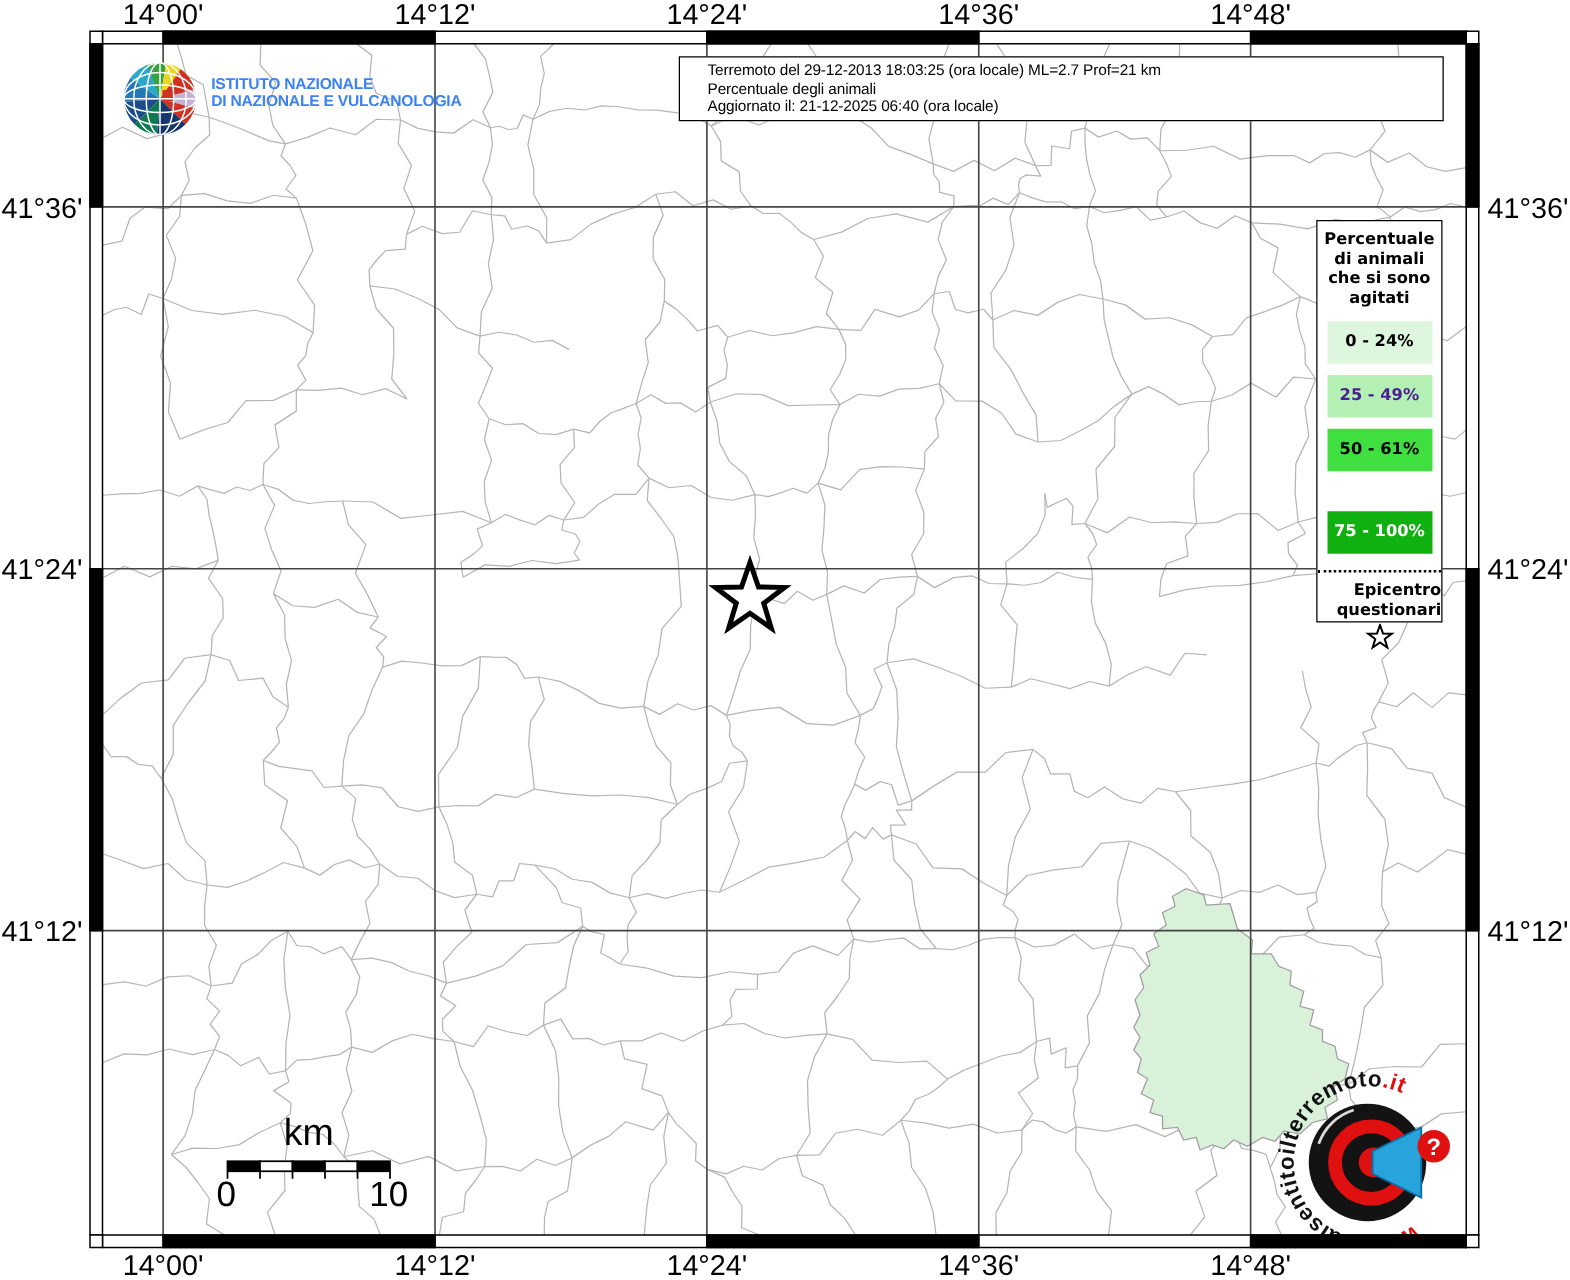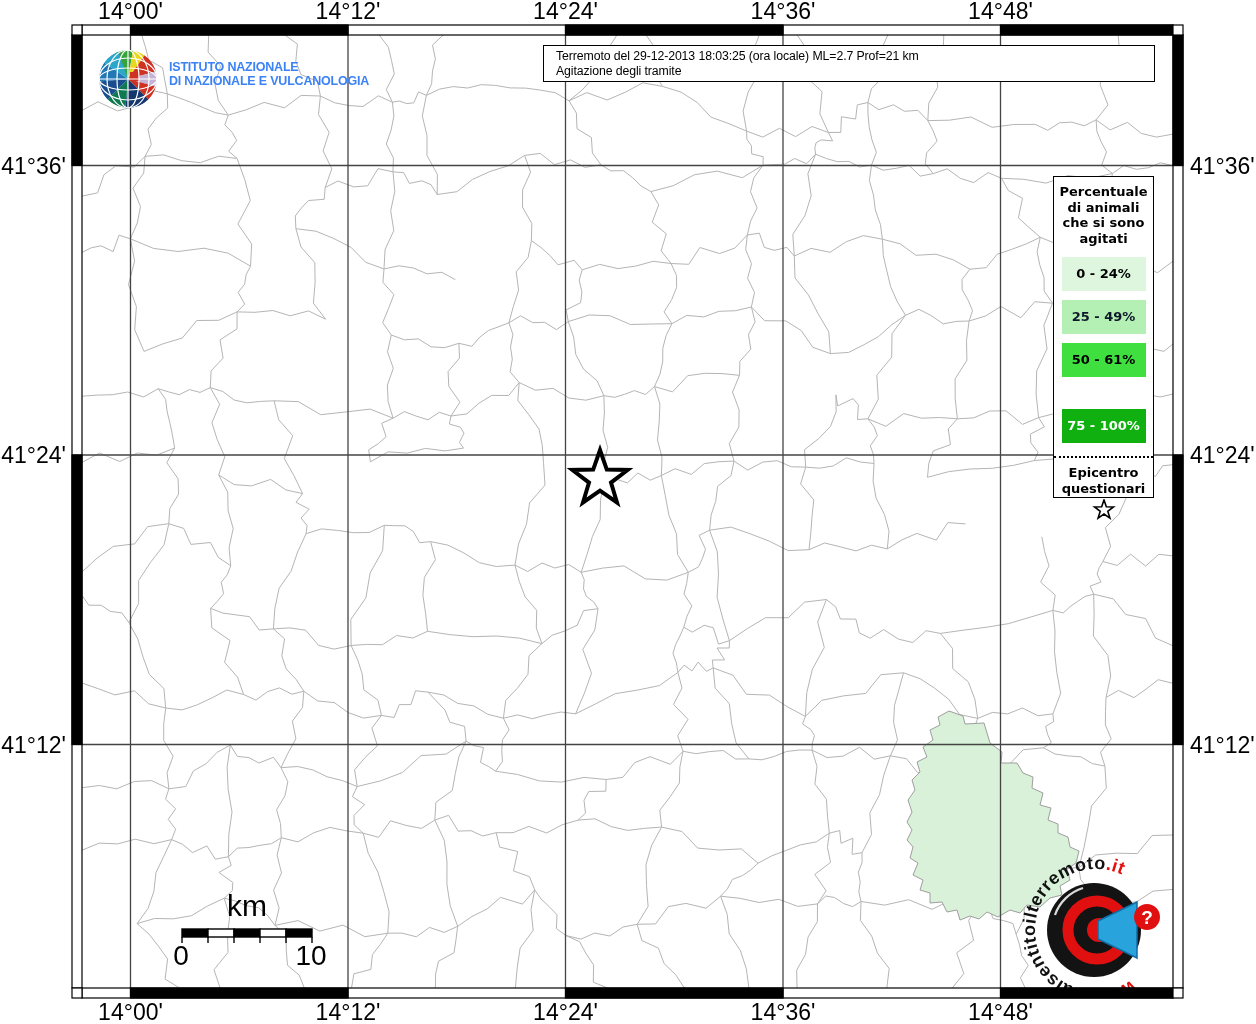--- a/index.html
+++ b/index.html
@@ -6,33 +6,33 @@
   .canvas{position:relative;width:1256px;height:1024px;background:#fff;overflow:hidden;
           font-family:"Liberation Sans",sans-serif;}
   #map-svg{position:absolute;left:0;top:0;}
   
   .axlab{position:absolute;font-size:23px;color:#000;white-space:nowrap;}
   .axlab.top,.axlab.bottom{width:140px;text-align:center;}
   .axlab.left{width:66px;text-align:right;}
   .axlab.right{width:80px;text-align:left;}
   
   .info-box{position:absolute;left:543px;top:45px;width:612px;background:#fff;
-            border:1px solid #000;box-sizing:border-box;padding:3px 12px;
+            border:1px solid #000;box-sizing:border-box;padding:3px 22px;
             font-size:12.3px;line-height:14.6px;color:#000;letter-spacing:-0.1px;}
   
   .legend{position:absolute;left:1053px;top:176px;width:101px;height:322px;background:#fff;
           border:1.5px solid #000;box-sizing:border-box;text-align:center;
           font-family:"DejaVu Sans",sans-serif;font-weight:bold;color:#000;}
   .legend .title-line{font-size:13px;line-height:15.5px;}
   .legend .title-block{margin-top:7px;}
   .swatch{width:84px;height:34px;line-height:34px;margin:9px auto 0 auto;font-size:13px;}
   .swatch.first{margin-top:11px;text-align:center;}
   .dotted-divider{border-top:2px dotted #000;margin-top:13px;}
   .ep-line{font-size:13px;line-height:16px;}
-  .ep-block{margin-top:7px;}
+  .ep-block{margin-top:7px;text-align:right;}
   .legend-star{margin-top:2px;}
   
   .ingv-text{position:absolute;left:169px;top:61px;color:#3b82f6;font-weight:bold;
              font-size:12.5px;line-height:13.5px;letter-spacing:-0.2px;white-space:nowrap;}
 </style>
 </head>
 <body>
 
 <div class="canvas">
 
@@ -465,37 +465,38 @@
         <line x1="1173" y1="744.5" x2="1183" y2="744.5" stroke="#000000" stroke-width="1.2"></line>
         <rect x="72" y="25" width="10" height="10" fill="#fff" stroke="#000000" stroke-width="1.2"></rect>
         <rect x="1173" y="25" width="10" height="10" fill="#fff" stroke="#000000" stroke-width="1.2"></rect>
         <rect x="72" y="988" width="10" height="10" fill="#fff" stroke="#000000" stroke-width="1.2"></rect>
         <rect x="1173" y="988" width="10" height="10" fill="#fff" stroke="#000000" stroke-width="1.2"></rect>
       </g>
   </svg>
 
   <div class="info-box">
     <div>Terremoto del 29-12-2013 18:03:25 (ora locale) ML=2.7 Prof=21 km</div>
-    <div>Agitazione degli tramite</div>
+    <div>Percentuale degli animali</div>
+    <div>Aggiornato il: 21-12-2025 06:40 (ora locale)</div>
   </div>
 
   <div class="ingv-text">
     <div>ISTITUTO NAZIONALE</div>
     <div>DI NAZIONALE E VULCANOLOGIA</div>
   </div>
 
   <div class="legend">
     <div class="title-block">
       <div class="title-line">Percentuale</div>
       <div class="title-line">di animali</div>
       <div class="title-line">che si sono</div>
       <div class="title-line">agitati</div>
     </div>
     <div class="swatch first" id="sw0" style="background: rgb(221, 246, 221); color: rgb(0, 0, 0);">0 - 24%</div>
-    <div class="swatch" id="sw1" style="background: rgb(180, 240, 180); color: #0f172a;">25 - 49%</div>
+    <div class="swatch" id="sw1" style="background: rgb(180, 240, 180); color: #4c1d95;">25 - 49%</div>
     <div class="swatch" id="sw2" style="background: rgb(63, 223, 63); color: rgb(0, 0, 0);">50 - 61%</div>
     <div class="swatch" id="sw3" style="background: rgb(16, 176, 16); color: rgb(255, 255, 255); margin-top: 32px;">75 - 100%</div>
     <div class="dotted-divider"></div>
     <div class="ep-block">
       <div class="ep-line">Epicentro</div>
       <div class="ep-line">questionari</div>
     </div>
     <div class="legend-star">
       <svg width="24" height="22">
         <path d="M12,1 L14.35,7.76 L21.51,7.91 L15.8,12.24 L17.88,19.09 L12,15 L6.12,19.09 L8.2,12.24 L2.49,7.91 L9.65,7.76 Z" fill="#ffffff" stroke="#000000" stroke-width="1.6" stroke-linejoin="miter"></path>

